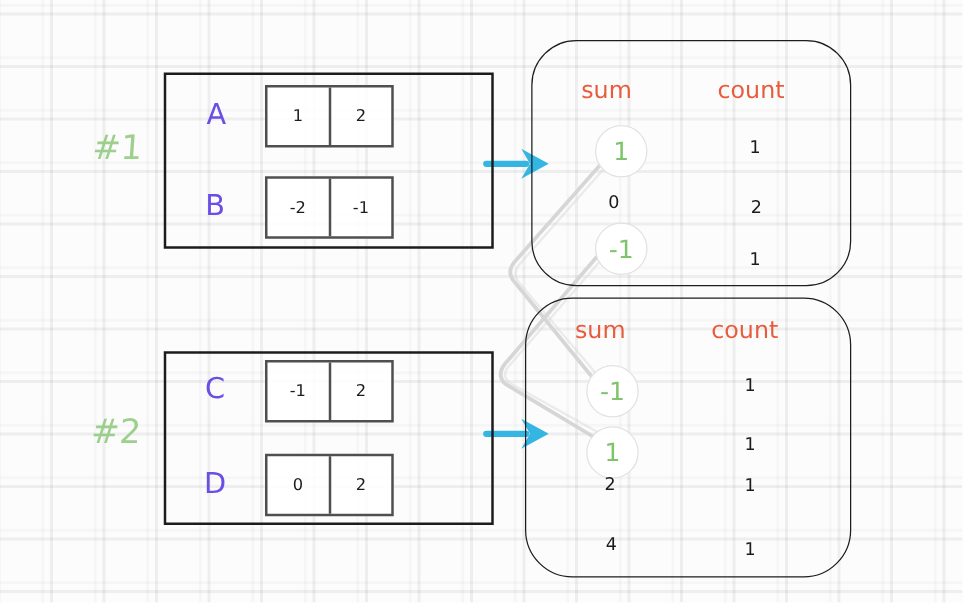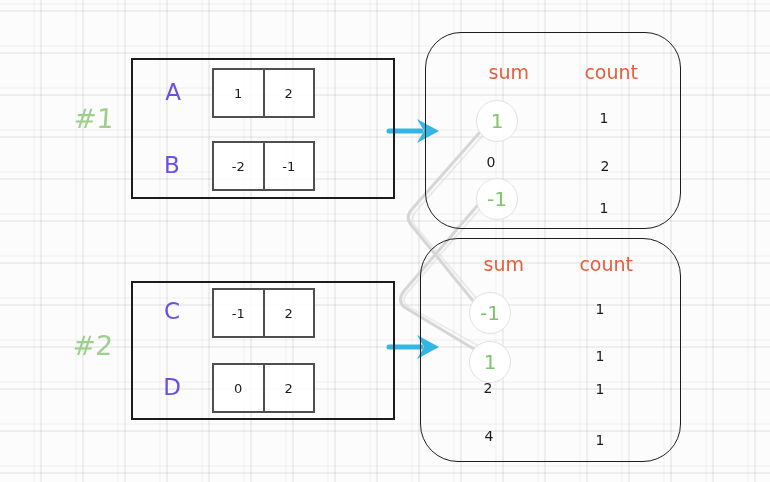--- a/index.html
+++ b/index.html
@@ -17,21 +17,21 @@
   }
   .abs{position:absolute;}
   .ex-label{font-size:27px;color:#8fca7d;opacity:.88;transform:skewX(-4deg);}
   .outer-rect{border:2px solid #1c1c1c;background:transparent;box-sizing:border-box;}
   .arr-name{font-size:23px;color:#6b4fe3;width:44px;text-align:center;}
   .pair{display:flex;border:2px solid #4f4f4f;box-sizing:border-box;background:rgba(255,255,255,.85);}
   .cell{width:48.5px;height:46px;display:flex;align-items:center;justify-content:center;
         font-size:13px;color:#1c1c1c;}
   .cell.first{border-right:2px solid #4f4f4f;}
   .round-table{border:1.7px solid #1d1d1d;background:transparent;box-sizing:border-box;}
-  .th{font-size:19px;color:#e85c3c;width:64px;text-align:right;}
+  .th{font-size:19px;color:#e85c3c;width:64px;text-align:left;}
   .pill{width:42px;height:42px;border:1.6px solid #e2e2e2;border-radius:50%;
         background:rgba(255,255,255,.92);display:flex;align-items:center;justify-content:center;
         font-size:20px;color:#7ec46a;box-sizing:border-box;}
   .plain-num{font-size:14px;color:#1b1b1b;width:32px;text-align:center;}
   svg.overlay{position:absolute;left:0;top:0;pointer-events:none;}
 </style>
 </head>
 <body>
 
 <div class="stage">

